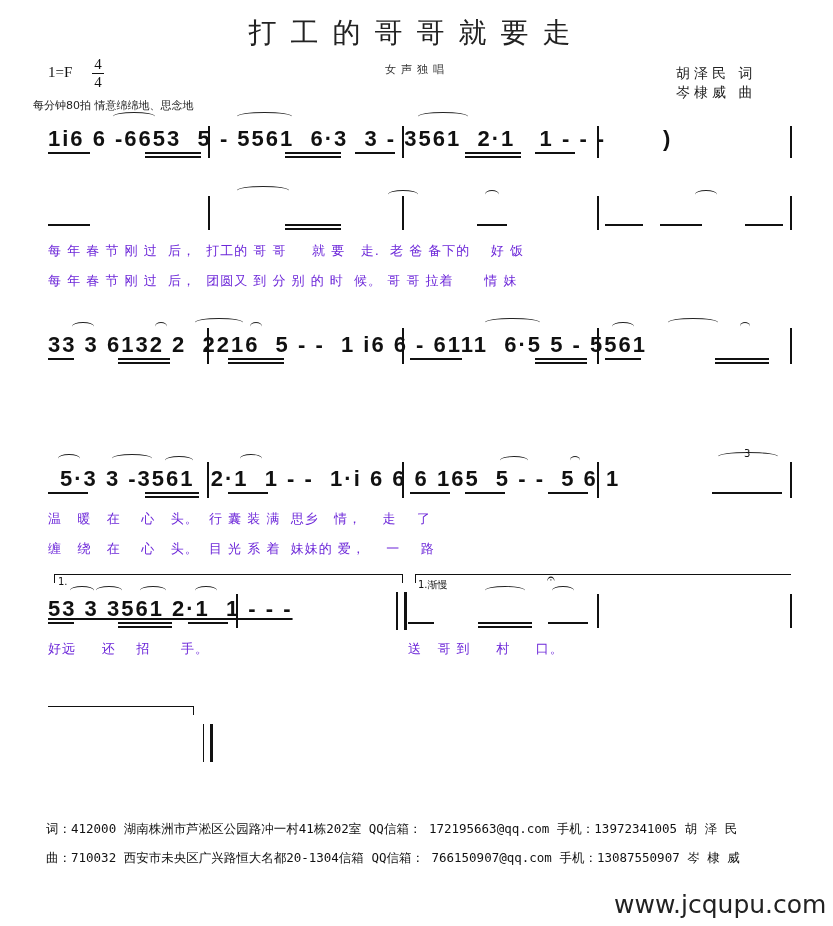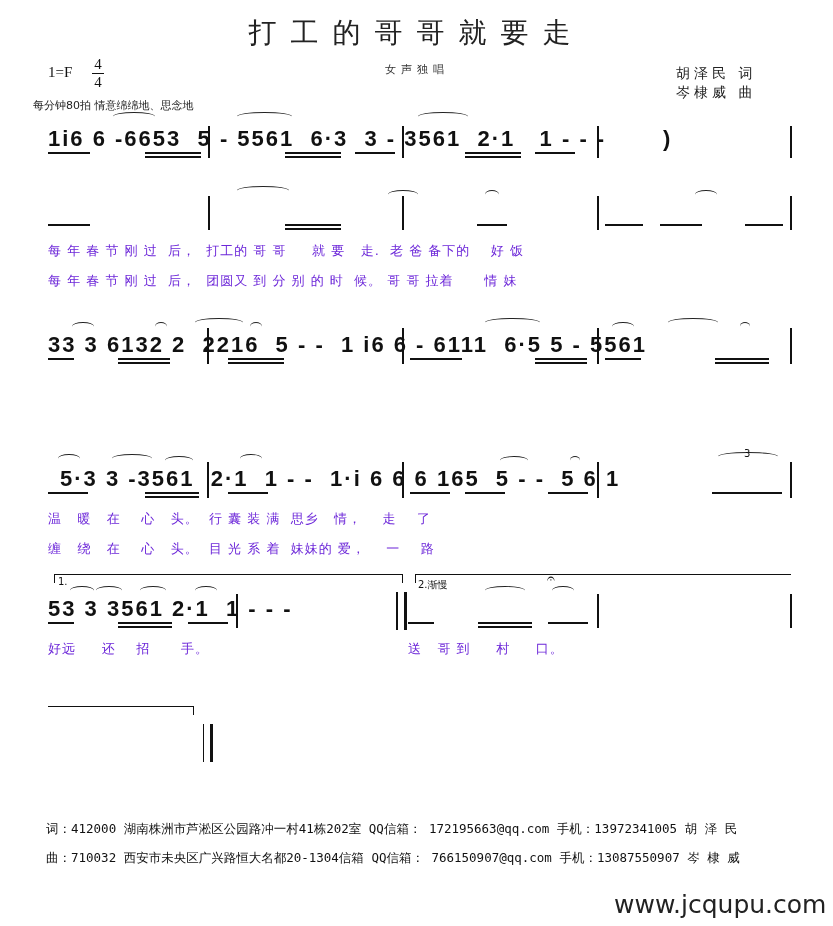--- a/index.html
+++ b/index.html
@@ -130,29 +130,29 @@
   <div class="ul" style="left:548px;top:44px;width:40px;"></div>
   <div class="ul" style="left:712px;top:44px;width:70px;"></div>
   <div class="abs lyr" style="left:48px;top:62px;">温   暖   在    心   头。  行 囊 装 满  思乡   情，    走    了</div>
   <div class="abs lyr" style="left:48px;top:92px;">缠   绕   在    心   头。  目 光 系 着  妹妹的 爱，    一    路</div>
 </div>
 
 <div class="abs" style="left:0;top:572px;width:833px;height:90px;">
   <div class="volta" style="left:54px;top:2px;width:347px;border-right:1.5px solid #111;"></div>
   <div class="abs small" style="left:58px;top:4px;">1.</div>
   <div class="volta" style="left:415px;top:2px;width:375px;"></div>
-  <div class="abs small" style="left:418px;top:6px;">2.渐慢</div>
+  <div class="abs small" style="left:418px;top:6px;">1.渐慢</div>
   <div class="abs" style="left:547px;top:-2px;font-size:14px;">𝄐</div>
   <div class="slur" style="left:70px;top:14px;width:24px;"></div>
   <div class="slur" style="left:96px;top:14px;width:26px;"></div>
   <div class="slur" style="left:140px;top:14px;width:26px;"></div>
   <div class="slur" style="left:195px;top:14px;width:22px;"></div>
   <div class="slur" style="left:485px;top:14px;width:40px;"></div>
   <div class="slur" style="left:552px;top:14px;width:22px;"></div>
-  <div class="abs notes" style="left:48px;top:24px;">53 3 3561 2·1  1 - - -</div>
+  <div class="abs notes" style="left:48px;top:24px;text-decoration:underline;">53 3 3561 2·1  1 - - -</div>
   <div class="barline" style="left:236px;top:22px;height:34px;"></div>
   <div class="dbl" style="left:396px;top:20px;height:38px;"></div>
   <div class="barline" style="left:597px;top:22px;height:34px;"></div>
   <div class="barline" style="left:790px;top:22px;height:34px;"></div>
   <div class="ul" style="left:48px;top:50px;width:26px;"></div>
   <div class="ul" style="left:118px;top:50px;width:54px;"></div>
   <div class="ul" style="left:118px;top:54px;width:54px;"></div>
   <div class="ul" style="left:188px;top:50px;width:40px;"></div>
   <div class="ul" style="left:408px;top:50px;width:26px;"></div>
   <div class="ul" style="left:478px;top:50px;width:54px;"></div>

